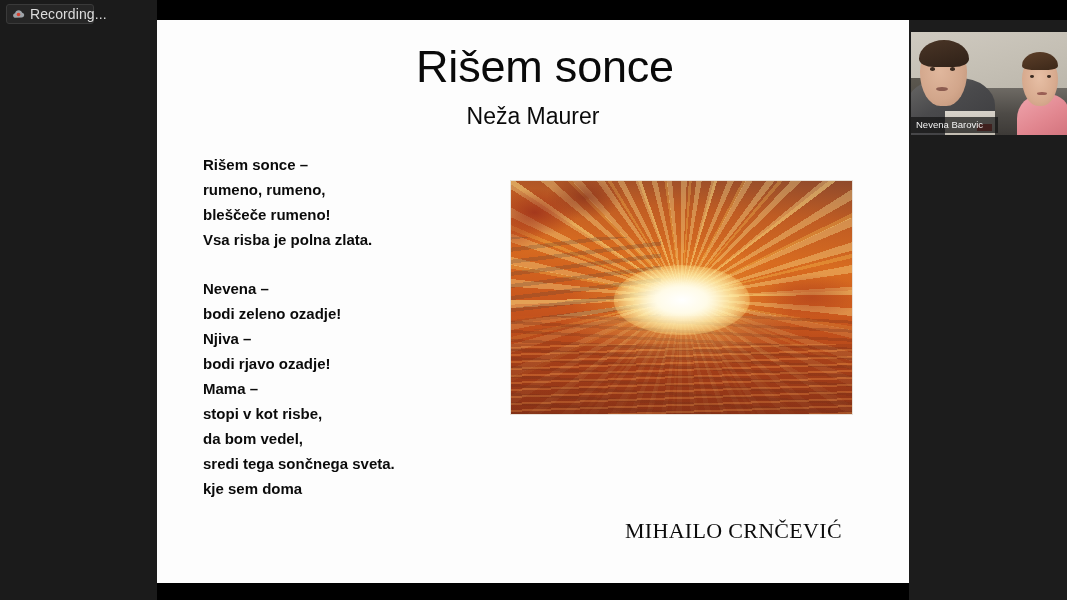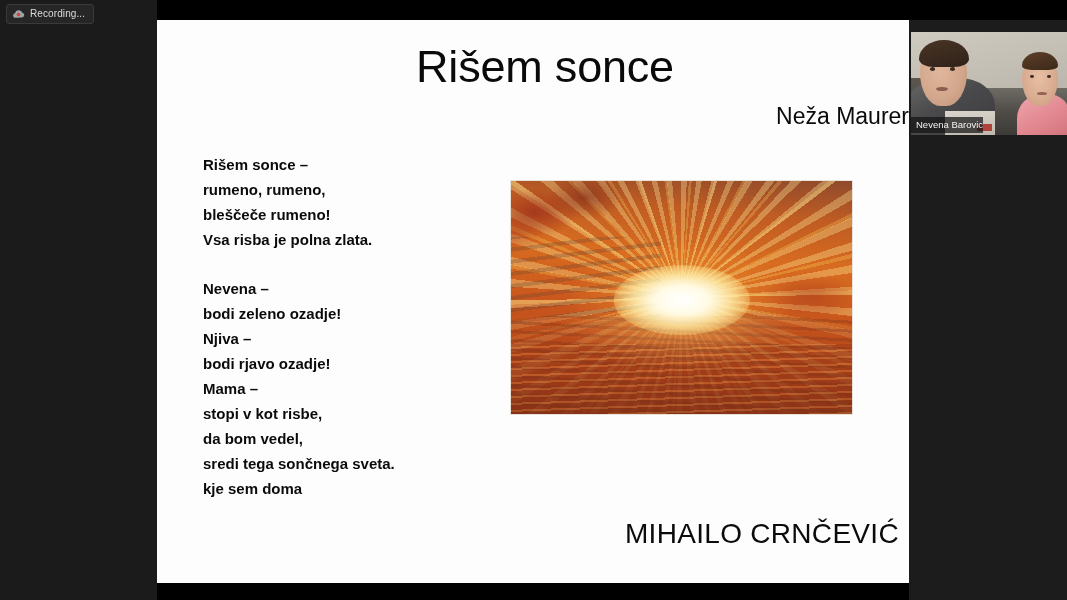--- a/index.html
+++ b/index.html
@@ -35,21 +35,21 @@
     padding:0 5px;
     gap:5px;
   }
   #recording-badge .rec-icon {
     width:13px; height:13px;
     display:block;
     flex:0 0 auto;
   }
   #recording-badge .rec-label {
     color:#dcdcdc;
-    font-size:10px;
+    font-size:14px;
     line-height:1;
     letter-spacing:0.1px;
     white-space:nowrap;
   }
 
   
   #right-panel {
     position:absolute; left:909px; top:0;
     width:158px; height:600px;
     background:#1c1c1c;
@@ -148,21 +148,21 @@
     position:absolute; right:13%; top:58%; width:6%; height:3%;
     background:#9a5f55; border-radius:50%;
   }
 
   #video-name {
     position:absolute; left:0; bottom:2px;
     background:rgba(20,20,20,0.72);
     color:#f2f2f2;
     font-size:9.5px;
     line-height:1;
-    padding:3px 0 4px 5px;
+    padding:3px 15px 4px 5px;
     white-space:nowrap;
     z-index:5;
     margin-top:28px;
   }
 
   
   #slide {
     position:absolute; left:157px; top:20px;
     width:752px; height:563px;
     background:#fdfdfd;
@@ -173,21 +173,21 @@
     position:absolute; left:12px; top:22px; width:100%;
     text-align:center;
     font-size:45px;
     color:#0a0a0a;
     font-weight:400;
     letter-spacing:-0.2px;
     line-height:1.1;
   }
   #slide-subtitle {
     position:absolute; left:0; top:84px; width:100%;
-    text-align:right;
+    text-align:center;
     font-size:23px;
     color:#0a0a0a;
     font-weight:400;
     line-height:1.1;
   }
 
   #poem {
     position:absolute; left:46px; top:132px;
     width:330px;
   }
@@ -269,24 +269,25 @@
   .sea-ripples {
     position:absolute; left:0; bottom:0; width:100%; height:30%;
     background:
       repeating-linear-gradient(-2deg,
         rgba(255,180,90,0.22) 0px, rgba(255,180,90,0.22) 2px,
         rgba(110,40,20,0.18) 2px, rgba(110,40,20,0.18) 7px);
   }
 
   #attribution {
     position:absolute; left:468px; top:498px;
-    font-size:28px;
+    font-size:22px;
     color:#0b0b0b;
     letter-spacing:0.3px;
     white-space:nowrap;
+    font-family:Liberation Serif, serif;
   }
 </style>
 </head>
 <body>
 
 <div id="screen">
 
   <div id="left-panel"></div>
 
   <div id="recording-badge">

